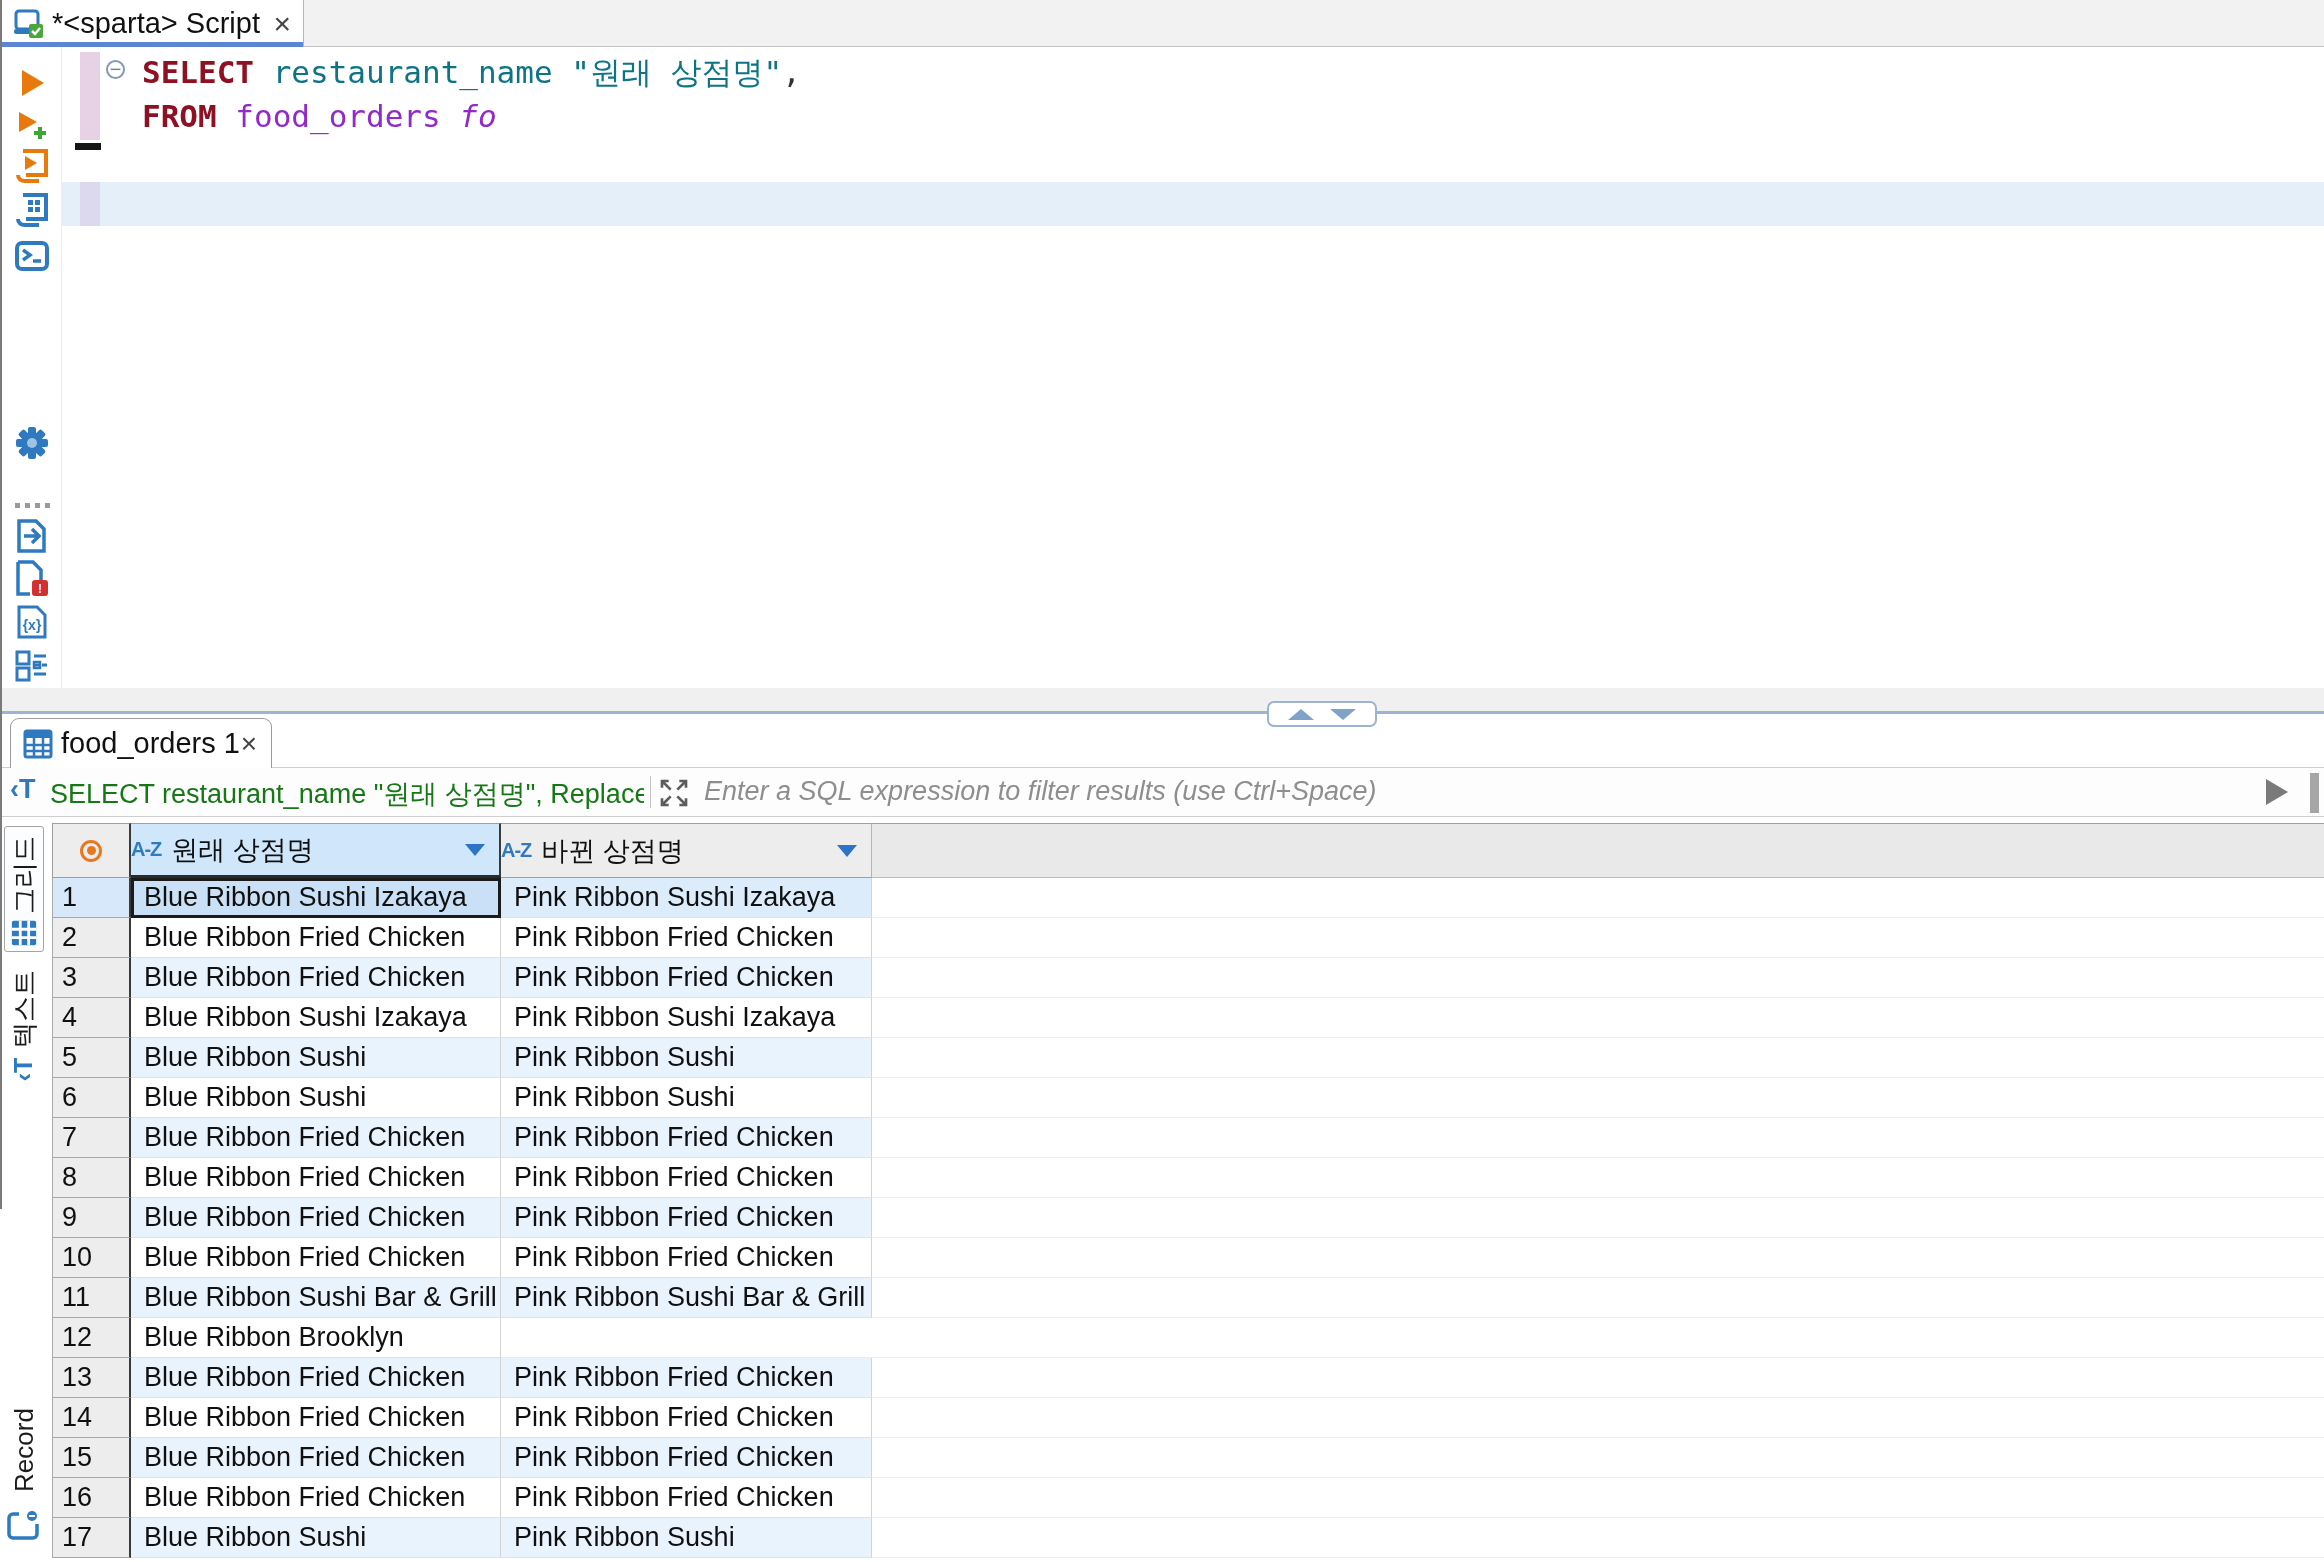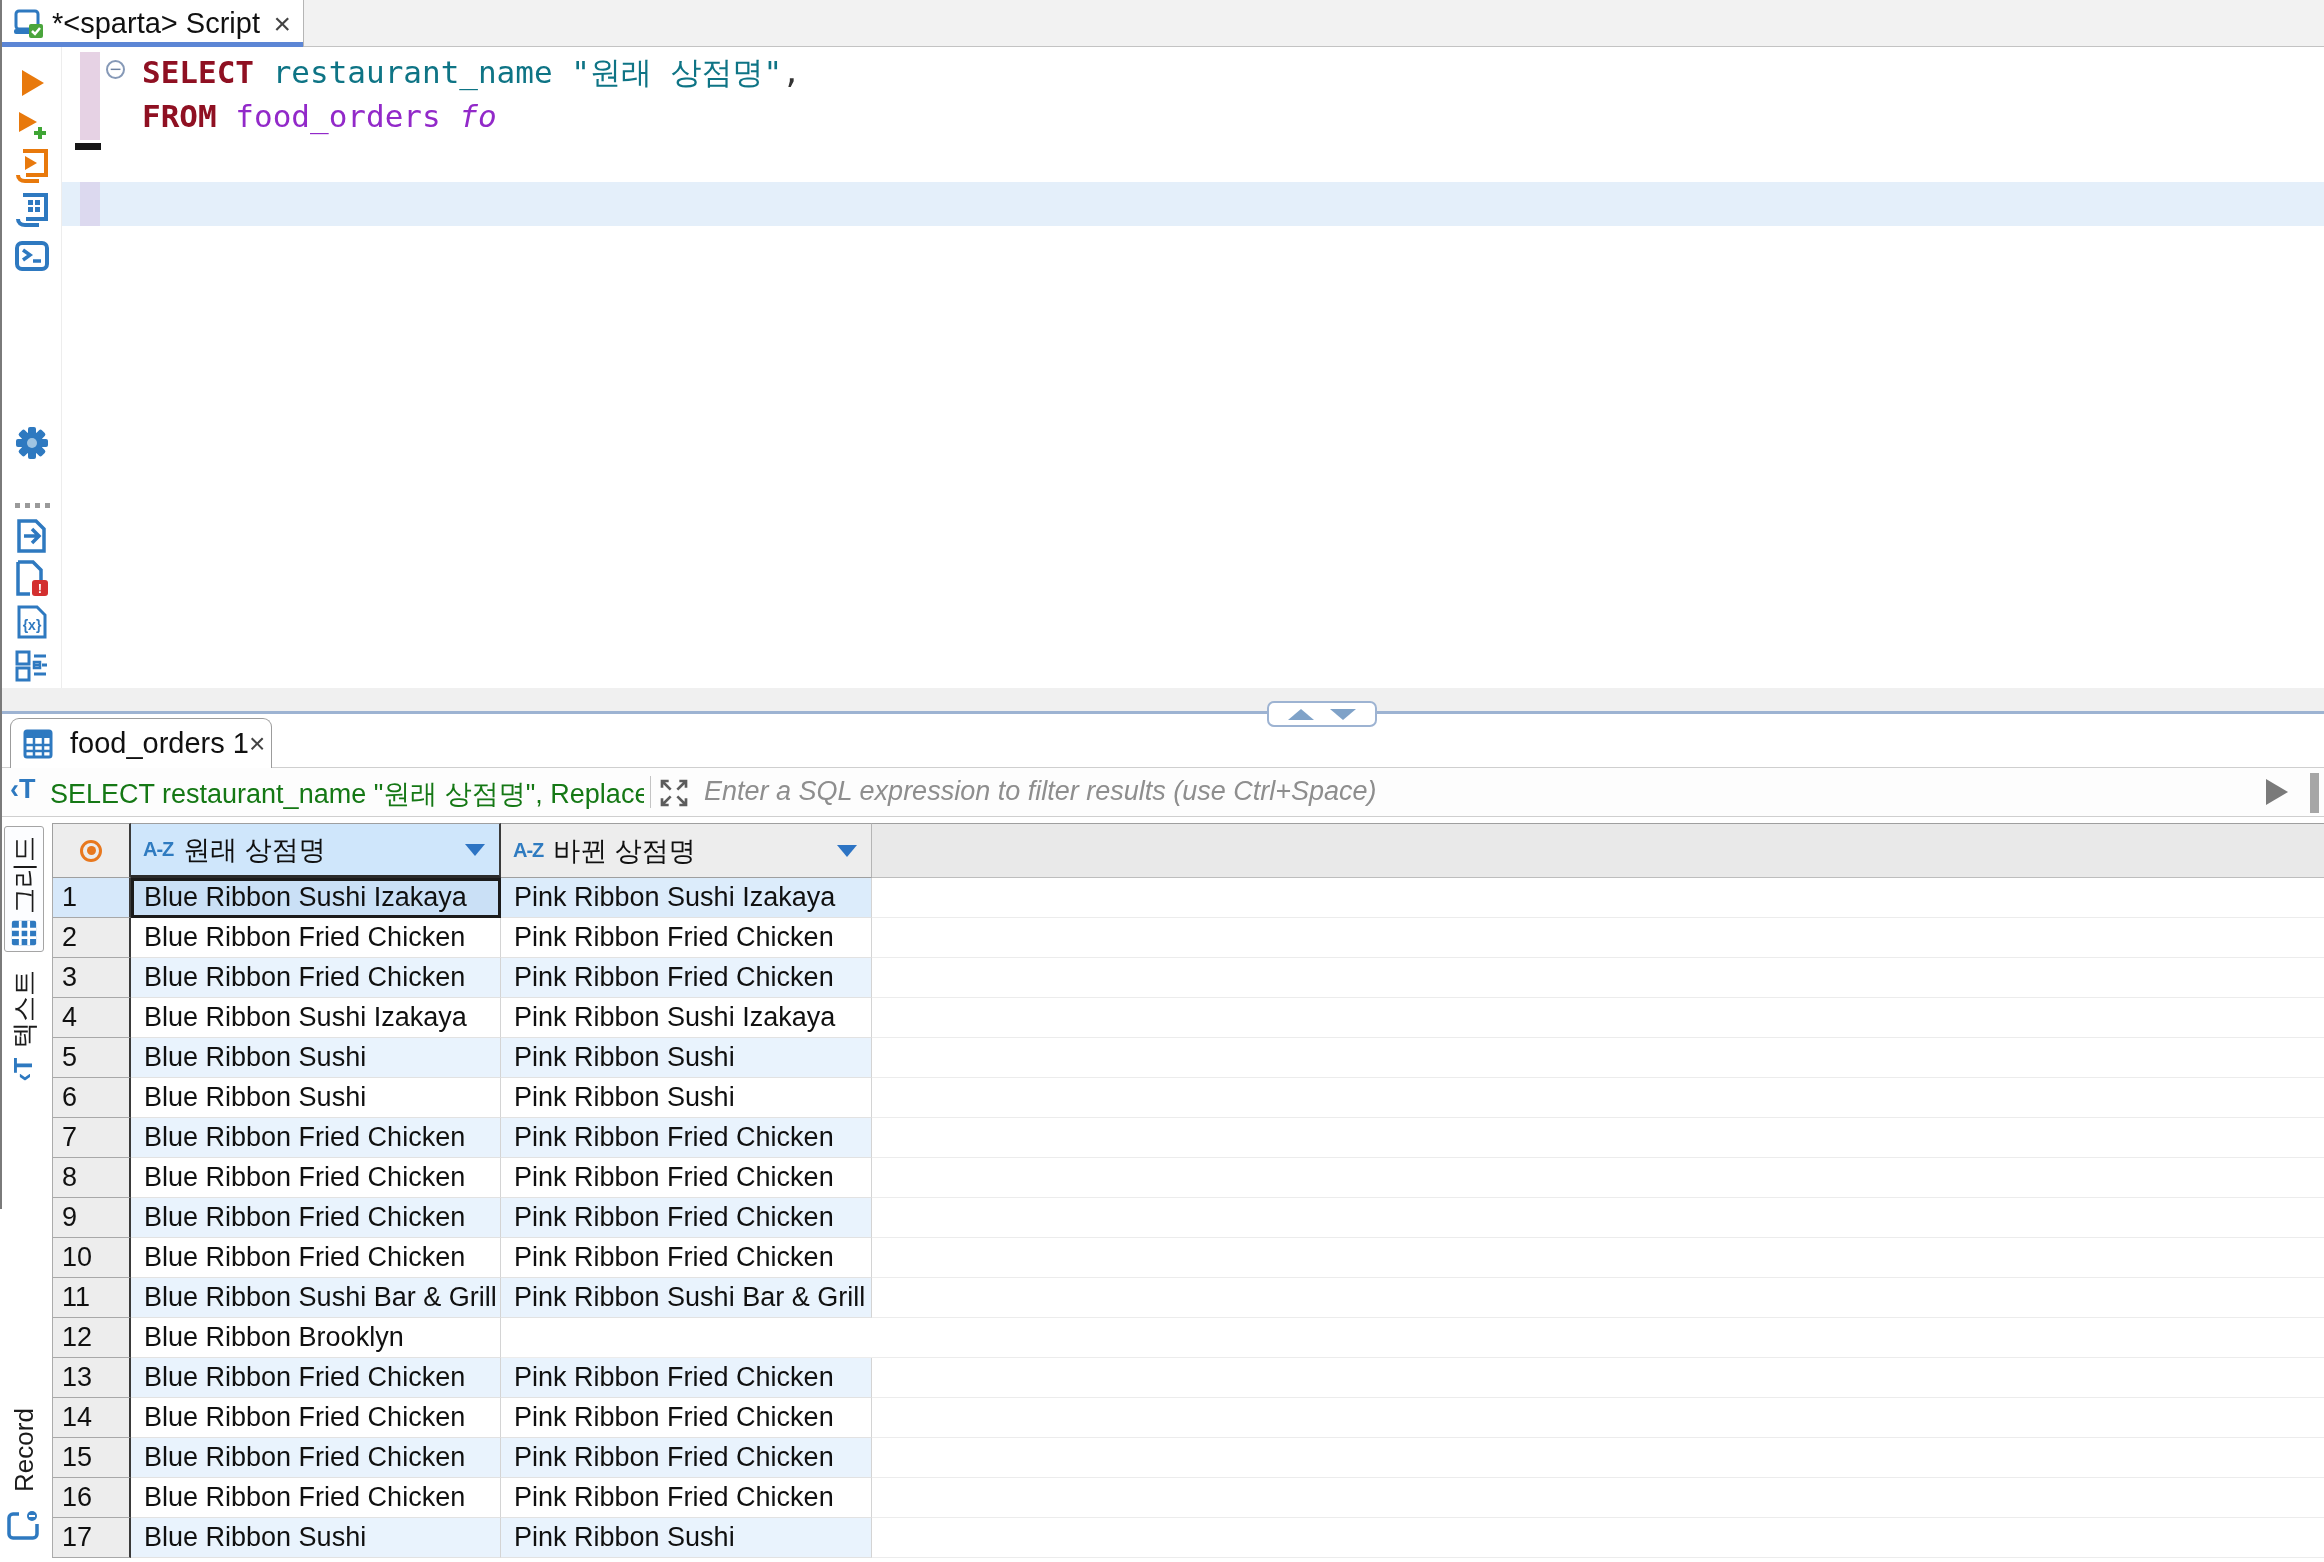--- a/index.html
+++ b/index.html
@@ -49,21 +49,21 @@
                   border:2px solid #9db3d2; border-radius:7px; display:flex; align-items:center; justify-content:center; gap:16px; }
   .tri-up { width:0; height:0; border-left:13px solid transparent; border-right:13px solid transparent; border-bottom:11px solid #7fa2c8; }
   .tri-down { width:0; height:0; border-left:13px solid transparent; border-right:13px solid transparent; border-top:11px solid #7fa2c8; }
 
   
   .results-pane { position:absolute; left:0; top:714px; width:100%; height:848px; background:#fff; }
   .results-tabbar { position:absolute; left:0; top:0; width:100%; height:54px; background:#fff; border-bottom:1px solid #cfcfcf; }
   .results-tab { position:absolute; left:8px; top:4px; width:262px; height:50px; background:#fff;
                  border:1px solid #9c9c9c; border-bottom:none; border-radius:9px 9px 0 0; display:flex; align-items:center; z-index:2; }
   .results-tab .tab-ico { width:30px; height:30px; margin-left:12px; }
-  .results-tab .tab-title { font-size:29px; margin-left:17px; }
+  .results-tab .tab-title { font-size:29px; margin-left:8px; }
   .results-tab .tab-close { font-size:28px; margin-right:14px; }
 
   .filter-bar { position:absolute; left:0; top:54px; width:100%; height:49px; background:#fdfdfd; border-bottom:1px solid #cfcfcf; }
   .filter-ico { position:absolute; left:8px; top:6px; font-size:27px; font-weight:bold; color:#2e79c0; }
   .filter-expr { position:absolute; left:48px; top:8px; width:594px; overflow:hidden; white-space:nowrap;
                  font-size:27px; color:#157815; }
   .filter-sep { position:absolute; left:648px; top:8px; width:1px; height:32px; background:#c4c4c4; }
   .expand-ico { position:absolute; left:656px; top:9px; width:32px; height:32px; }
   .filter-placeholder { position:absolute; left:702px; top:8px; font-size:27px; font-style:italic; color:#8e8e8e; white-space:nowrap; }
   .filter-run { position:absolute; right:34px; top:10px; width:26px; height:28px; }
@@ -84,21 +84,21 @@
   .side-rec-tab { bottom:2px; height:170px; }
   .side-rec-tab .vtext { height:120px; }
   .ttext-ico { font-size:25px; font-weight:bold; color:#2e79c0; transform:rotate(-90deg); }
 
   
   .grid-header { position:absolute; left:50px; top:6px; right:0; height:55px; display:flex; }
   .corner-cell { width:79px; height:55px; background:#ededed; border:1px solid #9f9f9f; border-right:2px solid #3a3a3a;
                  display:flex; align-items:center; justify-content:center; }
   .radio-ind { width:22px; height:22px; border:3px solid #e8781e; border-radius:50%; display:flex; align-items:center; justify-content:center; }
   .radio-ind i { width:9px; height:9px; background:#e8781e; border-radius:50%; display:block; }
-  .col-header { height:55px; display:flex; align-items:center; padding-left:12px; }
+  .col-header { height:55px; display:flex; align-items:center; padding-left:0; }
   .col-header .az { font-size:20px; font-weight:bold; color:#2f7bc0; letter-spacing:-1px; margin-right:10px; }
   .col-header .cname { font-size:27px; color:#101010; }
   .col-caret { margin-left:auto; margin-right:14px; width:0; height:0;
                border-left:10px solid transparent; border-right:10px solid transparent; border-top:12px solid #2d74c4; }
   .col1-h { width:370px; background:#cfe6fb; border-top:1px solid #9f9f9f; border-bottom:3px solid #2b2b2b; border-right:2px solid #3a3a3a; }
   .col2-h { width:371px; background:#ededed; border-top:1px solid #9f9f9f; border-bottom:1px solid #9f9f9f; border-right:1px solid #b5b5b5; }
   .rest-h { flex:1; background:#e9e9e9; border-top:1px solid #9f9f9f; border-bottom:1px solid #bdbdbd; }
 
   #grid-rows { position:absolute; left:50px; top:61px; right:0; bottom:0; overflow:hidden; }
   .grid-row { display:flex; height:40px; }

